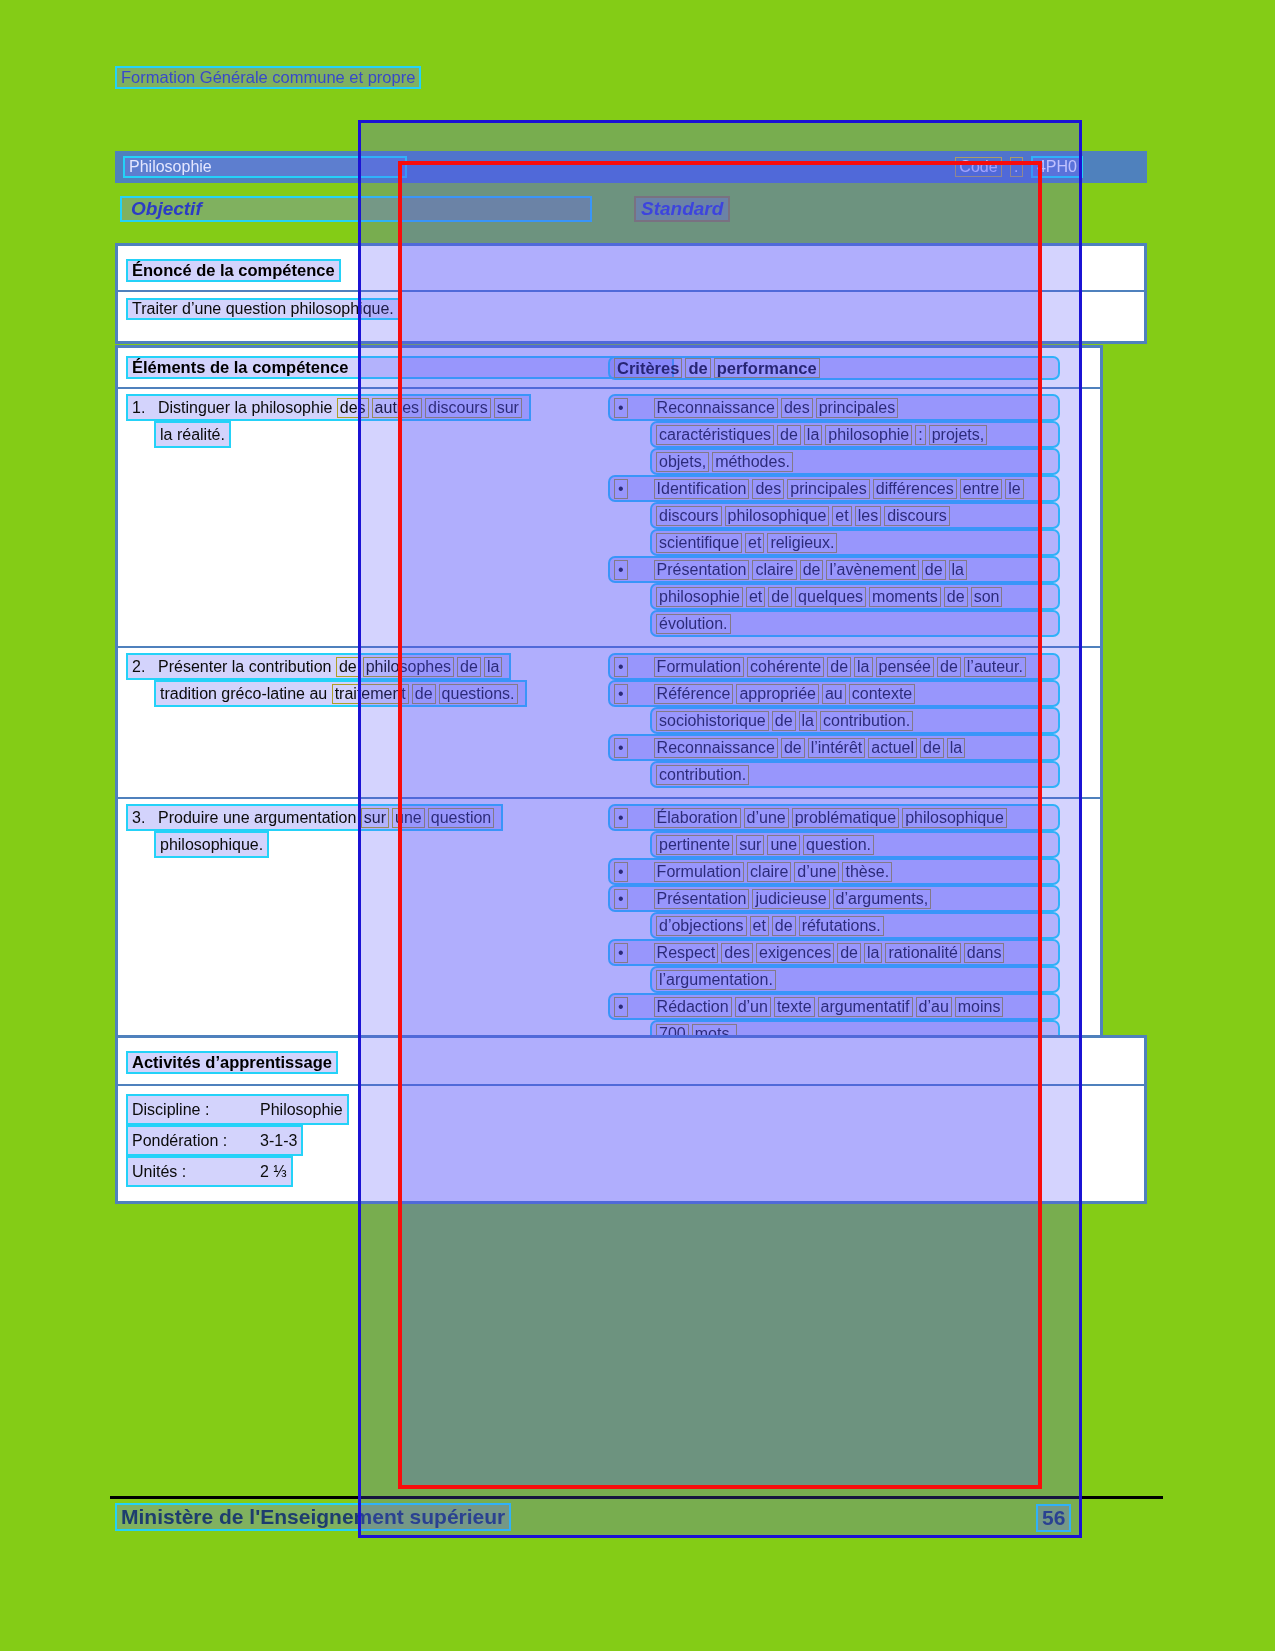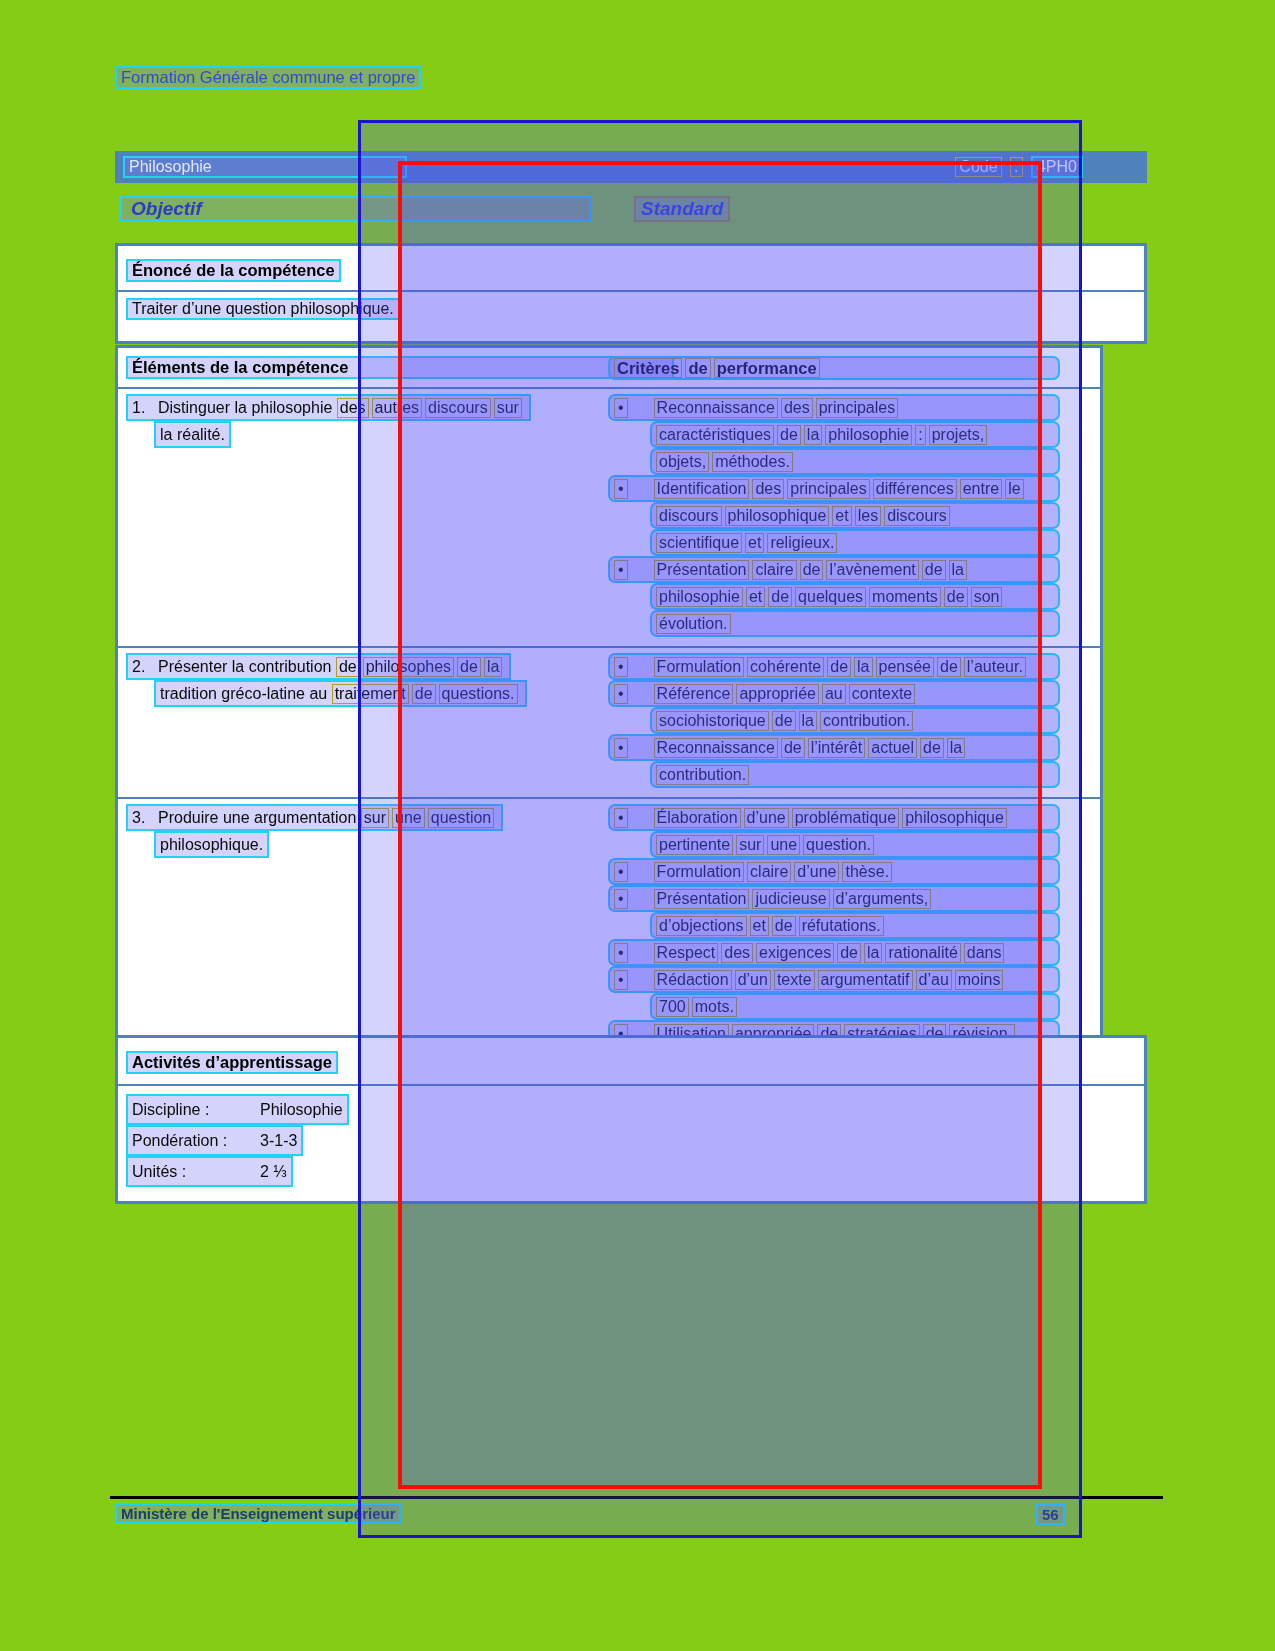--- a/index.html
+++ b/index.html
@@ -43,21 +43,21 @@
   .cell-right .cont{margin-left:42px;width:calc(100% - 42px);}
   .field-line{line-height:27px;font-size:16px;}
   .flabel{display:inline-block;width:128px;}
   
   .overlay-rect{background:rgba(82,80,250,0.25);border:3px solid #1b13d4;box-sizing:border-box;
                 z-index:5;pointer-events:none;}
   .red-rect{background:rgba(82,80,250,0.28);border:4px solid #f80c0c;box-sizing:border-box;
             z-index:6;pointer-events:none;}
   .toplabel{font-size:16.5px;color:var(--royal);}
   .footer-rule{background:#000;}
-  .footer-text{font-size:15px;font-weight:bold;color:var(--navy);}
+  .footer-text{font-size:21px;font-weight:bold;color:var(--navy);}
 </style>
 </head>
 <body>
 
 <div class="page">
 
   <div class="abs" style="left:115px;top:66px;">
     <span class="hl toplabel">Formation Générale commune et propre</span>
   </div>
 
@@ -130,20 +130,21 @@
             <div class="line"><span class="hl"><span class="num">3.</span>Produire une argumentation <span class="wbox">sur</span><span class="wbox">une</span><span class="wbox">question</span></span></div>
             <div class="line"><span class="hl indent">philosophique.</span></div>
           </div>
           <div class="cell-right">
             <div class="line"><span class="hl hl-wide"><span class="wbox bullet">•</span><span class="wbox">Élaboration</span><span class="wbox">d’une</span><span class="wbox">problématique</span><span class="wbox">philosophique</span></span></div>
             <div class="line"><span class="hl hl-wide cont"><span class="wbox">pertinente</span><span class="wbox">sur</span><span class="wbox">une</span><span class="wbox">question.</span></span></div>
             <div class="line"><span class="hl hl-wide"><span class="wbox bullet">•</span><span class="wbox">Formulation</span><span class="wbox">claire</span><span class="wbox">d’une</span><span class="wbox">thèse.</span></span></div>
             <div class="line"><span class="hl hl-wide"><span class="wbox bullet">•</span><span class="wbox">Présentation</span><span class="wbox">judicieuse</span><span class="wbox">d’arguments,</span></span></div>
             <div class="line"><span class="hl hl-wide cont"><span class="wbox">d’objections</span><span class="wbox">et</span><span class="wbox">de</span><span class="wbox">réfutations.</span></span></div>
             <div class="line"><span class="hl hl-wide"><span class="wbox bullet">•</span><span class="wbox">Respect</span><span class="wbox">des</span><span class="wbox">exigences</span><span class="wbox">de</span><span class="wbox">la</span><span class="wbox">rationalité</span><span class="wbox">dans</span></span></div>
+            <div class="line"><span class="hl hl-wide cont"><span class="wbox">l’argumentation.</span></span></div>
             <div class="line"><span class="hl hl-wide"><span class="wbox bullet">•</span><span class="wbox">Rédaction</span><span class="wbox">d’un</span><span class="wbox">texte</span><span class="wbox">argumentatif</span><span class="wbox">d’au</span><span class="wbox">moins</span></span></div>
             <div class="line"><span class="hl hl-wide cont"><span class="wbox">700</span><span class="wbox">mots.</span></span></div>
             <div class="line"><span class="hl hl-wide"><span class="wbox bullet">•</span><span class="wbox">Utilisation</span><span class="wbox">appropriée</span><span class="wbox">de</span><span class="wbox">stratégies</span><span class="wbox">de</span><span class="wbox">révision.</span></span></div>
           </div>
         </div>
       </div>
   </div>
 
   <div class="abs dtable" style="left:115px;top:1035px;width:1032px;">
     <div class="trow" style="padding:13px 8px 10px 8px;">

